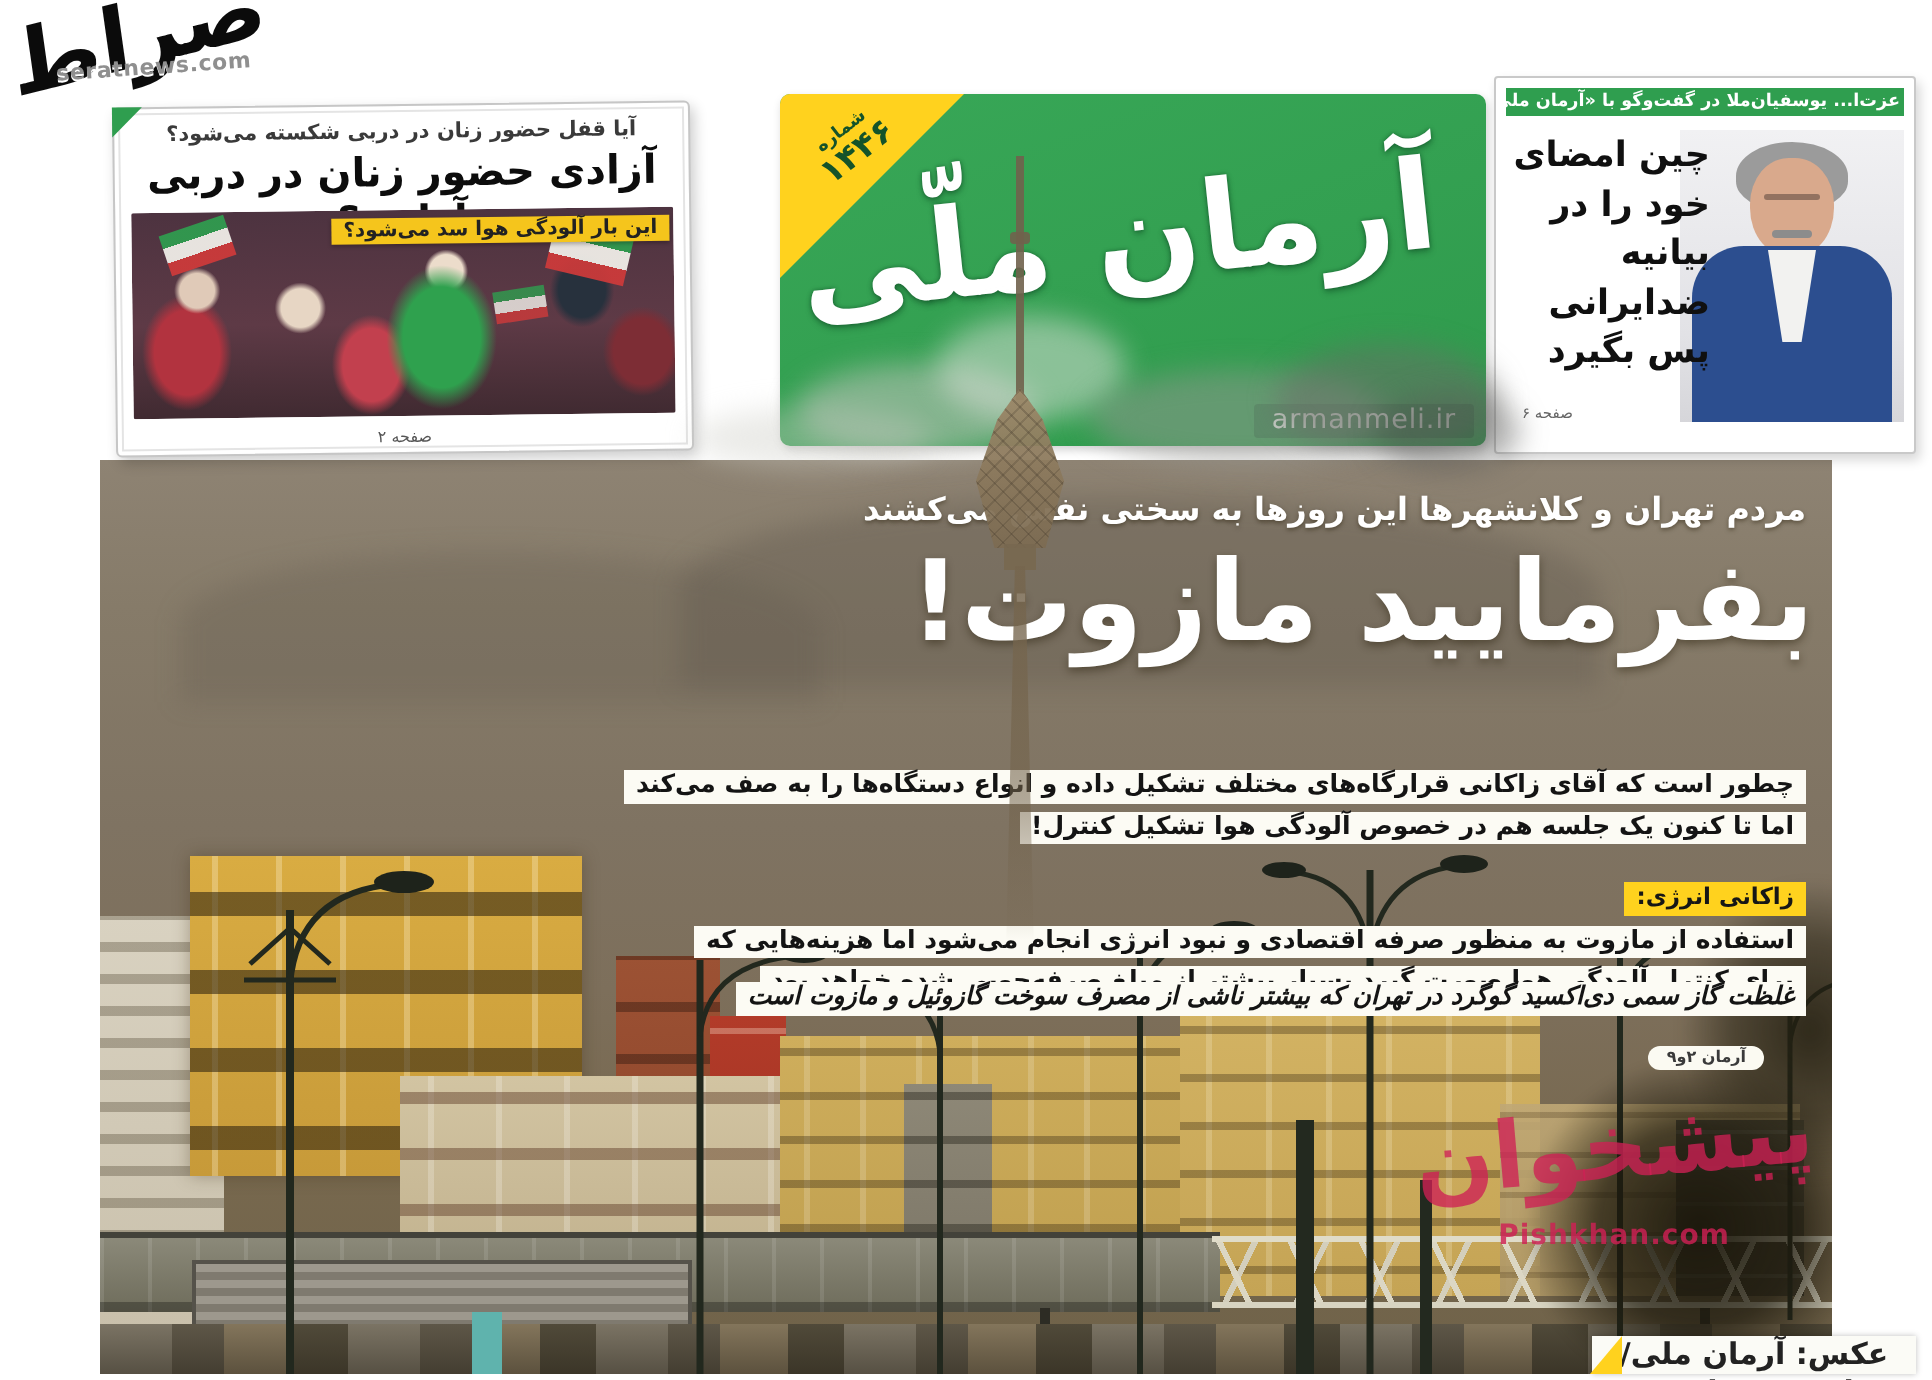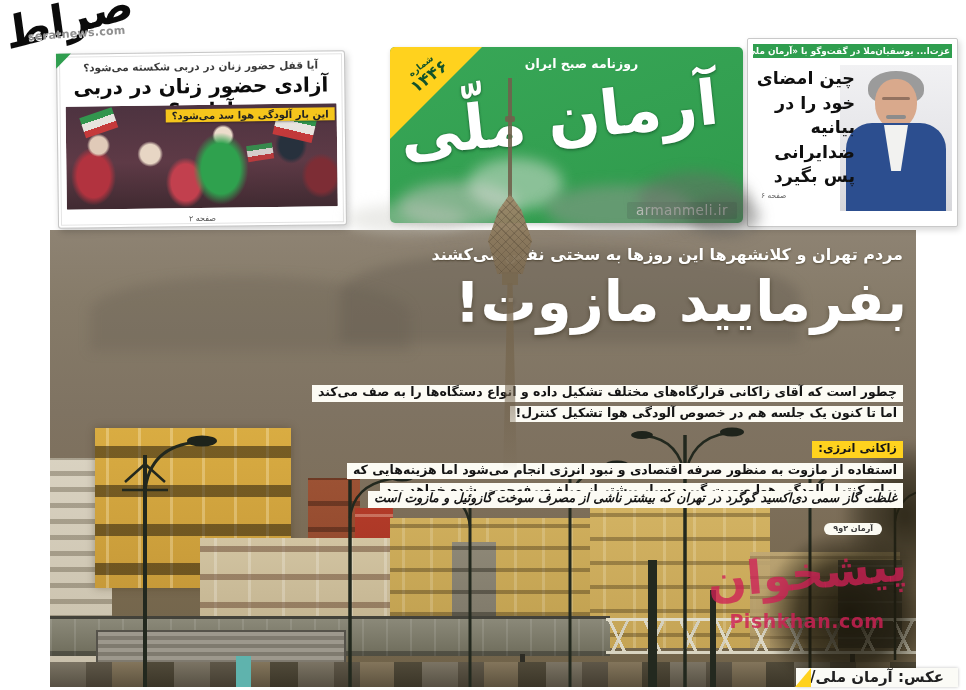--- a/index.html
+++ b/index.html
@@ -84,21 +84,21 @@
   #portrait .suit{position:absolute;left:6px;top:58px;width:100px;height:90px;background:#2c4e8f;
     border-radius:26px 26px 0 0;}
   #portrait .shirt{position:absolute;left:44px;top:60px;width:24px;height:46px;background:#f2f2f0;
     clip-path:polygon(0 0,100% 0,70% 100%,30% 100%);}
   #chinaCard .headline{position:absolute;left:2px;top:8px;width:100px;direction:rtl;text-align:right;
     font-size:17.5px;font-weight:900;color:#101010;line-height:1.4;}
   #chinaCard .quote{position:absolute;left:2px;top:92px;width:100px;direction:rtl;text-align:right;
     font-size:9.6px;font-weight:bold;line-height:1.72;}
   #chinaCard .quote span{background:#ffd21e;color:#151515;padding:1px 3px;
     -webkit-box-decoration-break:clone;box-decoration-break:clone;}
-  #chinaCard .pref{position:absolute;left:8px;bottom:16px;font-size:7.5px;color:#666;}
+  #chinaCard .pref{position:absolute;left:8px;bottom:5px;font-size:7.5px;color:#666;}
 
   
   #photo{left:50px;top:230px;width:866px;height:457px;z-index:1;overflow:hidden;
     background:linear-gradient(180deg,#8e8373 0%,#867b69 16%,#7f7362 40%,#7d6f5b 58%,#77684e 78%,#6f6249 100%);}
   .mtn{position:absolute;border-radius:48% 52% 0 0;filter:blur(6px);}
   #mtn1{left:290px;top:18px;width:460px;height:95px;background:rgba(96,90,78,.38);}
   #mtn2{left:40px;top:46px;width:320px;height:75px;background:rgba(96,90,78,.26);}
 
   .bldg{position:absolute;}
   #b-white{left:0;top:228px;width:62px;height:210px;background:
@@ -193,21 +193,21 @@
   #q1{top:151px;} #q2{top:209px;} #facts{top:257px;font-style:italic;}
   .block .lab{display:inline-block;background:#ffd21e;color:#161616;font-size:11.5px;font-weight:bold;
     padding:2px 6px 3px;margin-bottom:1px;}
   .block .ln{display:block;margin-top:2px;}
   .block .ln span{display:inline-block;background:#fcfbf4;color:#141414;font-size:12.5px;font-weight:bold;
     padding:1px 6px 3px;}
   #badge{top:293px;right:34px;background:#fbfaf2;color:#3a3a3a;font-size:8px;font-weight:bold;
     padding:1px 9px 2px;border-radius:7px;}
   #wmName{top:316px;left:652px;width:210px;color:rgba(206,32,84,.78);font-size:46px;font-weight:900;
     transform:rotate(-5deg);text-align:center;direction:rtl;}
-  #wmSite{top:380px;left:662px;width:190px;color:rgba(206,32,84,.82);font-size:19px;font-weight:bold;
+  #wmSite{top:380px;left:662px;width:190px;color:rgba(206,32,84,.82);font-size:14px;font-weight:bold;
     letter-spacing:.5px;text-align:center;direction:ltr;}
 
   
   #credit{left:796px;top:668px;width:162px;height:19px;background:#fbfbf6;z-index:5;direction:rtl;
     text-align:center;font-size:15px;font-weight:bold;color:#222;line-height:19px;box-shadow:0 0 3px rgba(0,0,0,.25);}
   #credit .tri{position:absolute;left:-1px;top:0;width:0;height:0;
     border-bottom:19px solid #ffd21e;border-right:16px solid transparent;transform:scaleX(-1);}
 </style>
 </head>
 <body>
@@ -229,21 +229,20 @@
   <div class="tag rtl">این بار آلودگی هوا سد می‌شود؟</div>
   <div class="pref rtl">صفحه ۲</div>
 </div>
 
 <div class="abs" id="masthead">
   <div class="cornerY"></div>
   <div class="issue">
     <div class="lbl rtl">شماره</div>
     <div class="num">۱۴۴۶</div>
   </div>
-  <div class="tagline rtl">روزنامه صبح ایران</div>
   <div class="title rtl">آرمان ملّی</div>
   <div class="site">armanmeli.ir</div>
 </div>
 
 <div class="abs" id="chinaCard">
   <div class="kicker rtl">عزت‌ا... یوسفیان‌ملا در گفت‌وگو با «آرمان ملی»:</div>
   <div class="bodyrow">
     <div id="portrait">
       <div class="hair"></div>
       <div class="face"></div>

